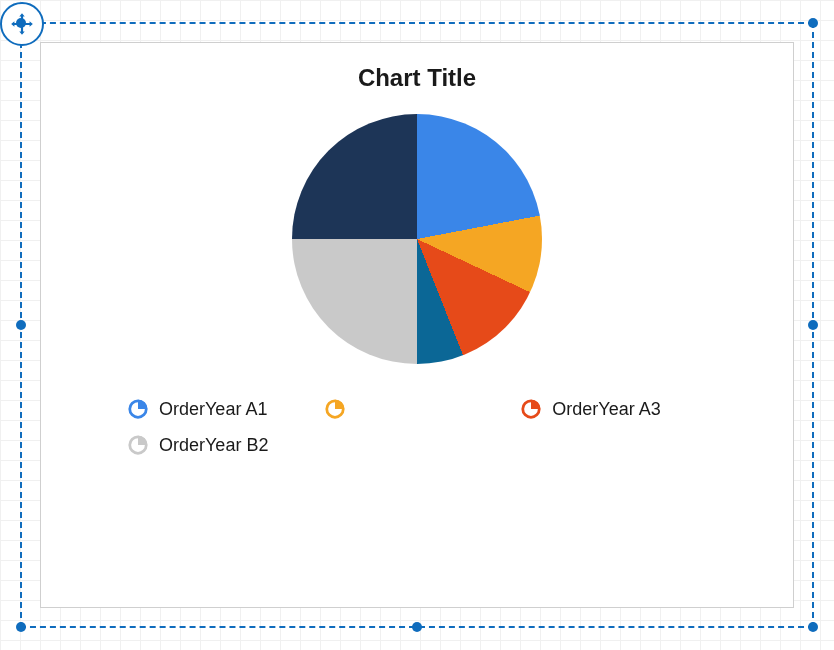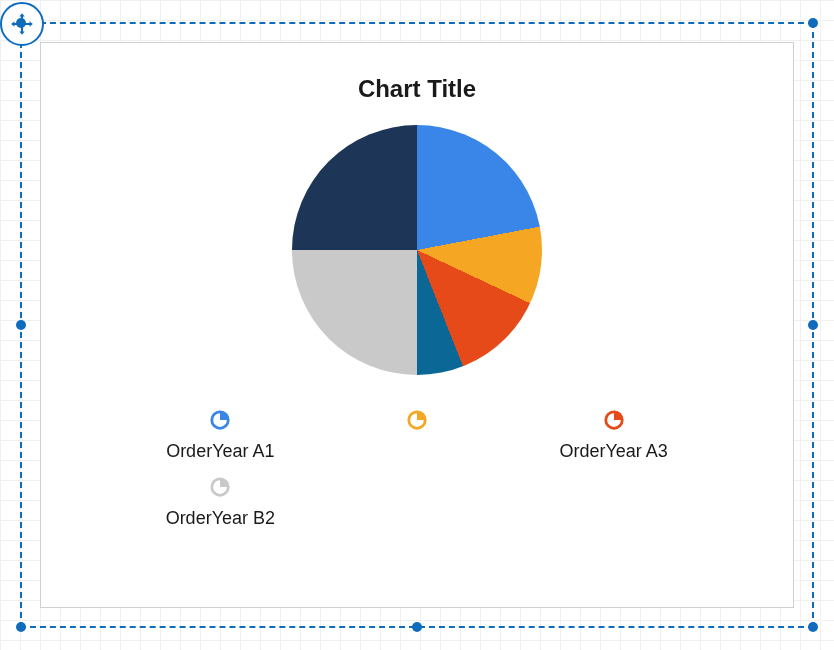--- a/index.html
+++ b/index.html
@@ -50,42 +50,42 @@
     left: 40px; top: 42px; right: 40px; bottom: 42px;
     border: 1px solid #cfcfcf;
     background: #fff;
   }
 
   .chart-title {
     text-align: center;
     font-weight: 700;
     font-size: 24px;
     color: #1a1a1a;
-    margin-top: 32px;
+    margin-top: 21px;
   }
 
   .pie-wrap {
     display: flex; justify-content: center;
     margin-top: 22px;
   }
   .pie {
     width: 250px; height: 250px; border-radius: 50%;
   }
 
   .legend {
     margin: 34px auto 0;
     width: 580px;
     display: grid;
     grid-template-columns: repeat(3, 1fr);
     row-gap: 14px;
     column-gap: 10px;
   }
   .legend-item {
     display: flex; align-items: center; gap: 10px;
-    font-size: 18px; color: #1a1a1a; flex-direction: column;
+    font-size: 18px; color: #1a1a1a;
   }
   .legend-swatch { width: 22px; height: 22px; flex: 0 0 22px; }
 </style>
 </head>
 <body>
 
 <div class="bg-grid"></div>
 
 <div class="selection">
   <div class="move-handle">

